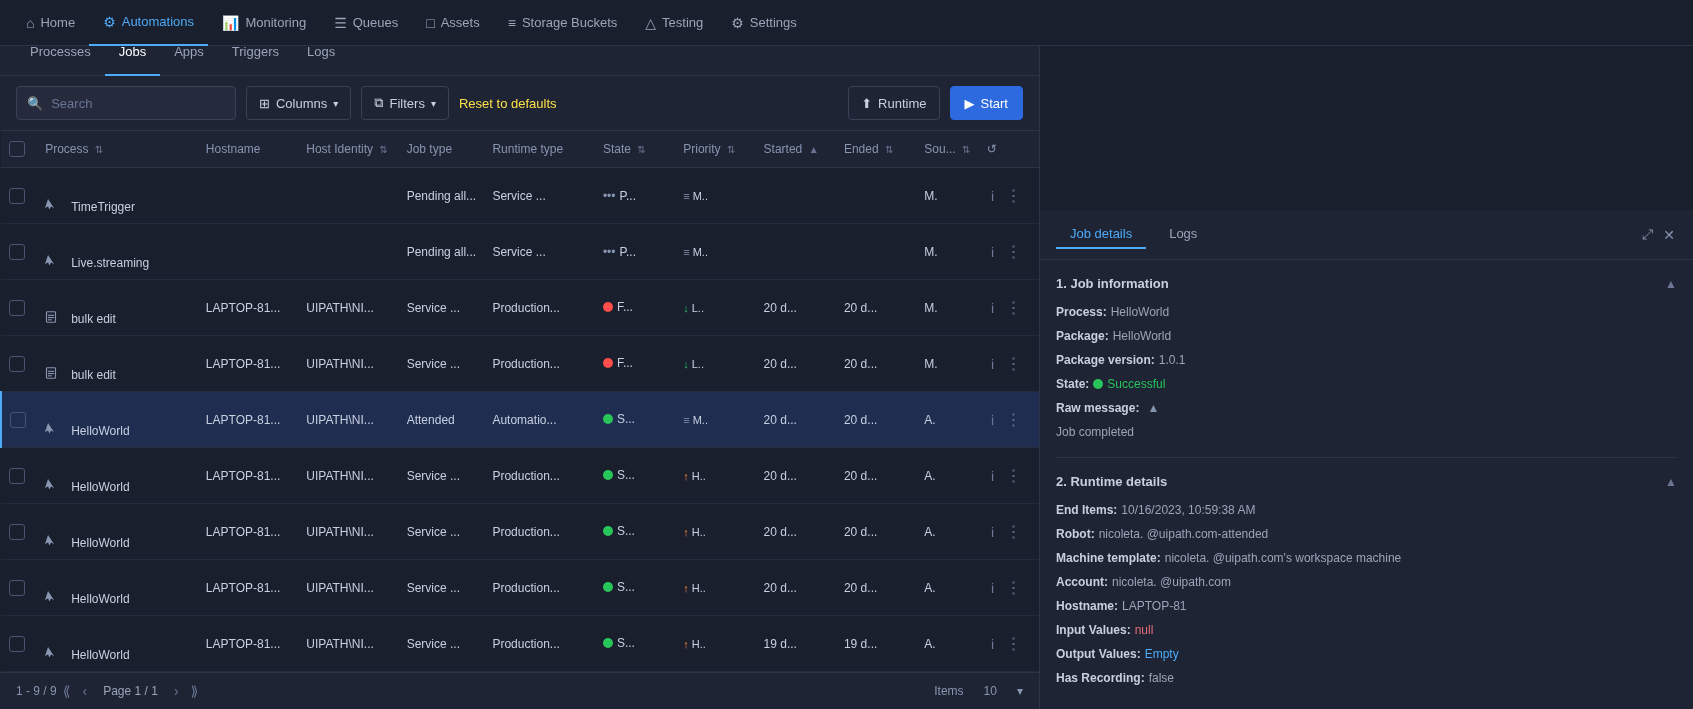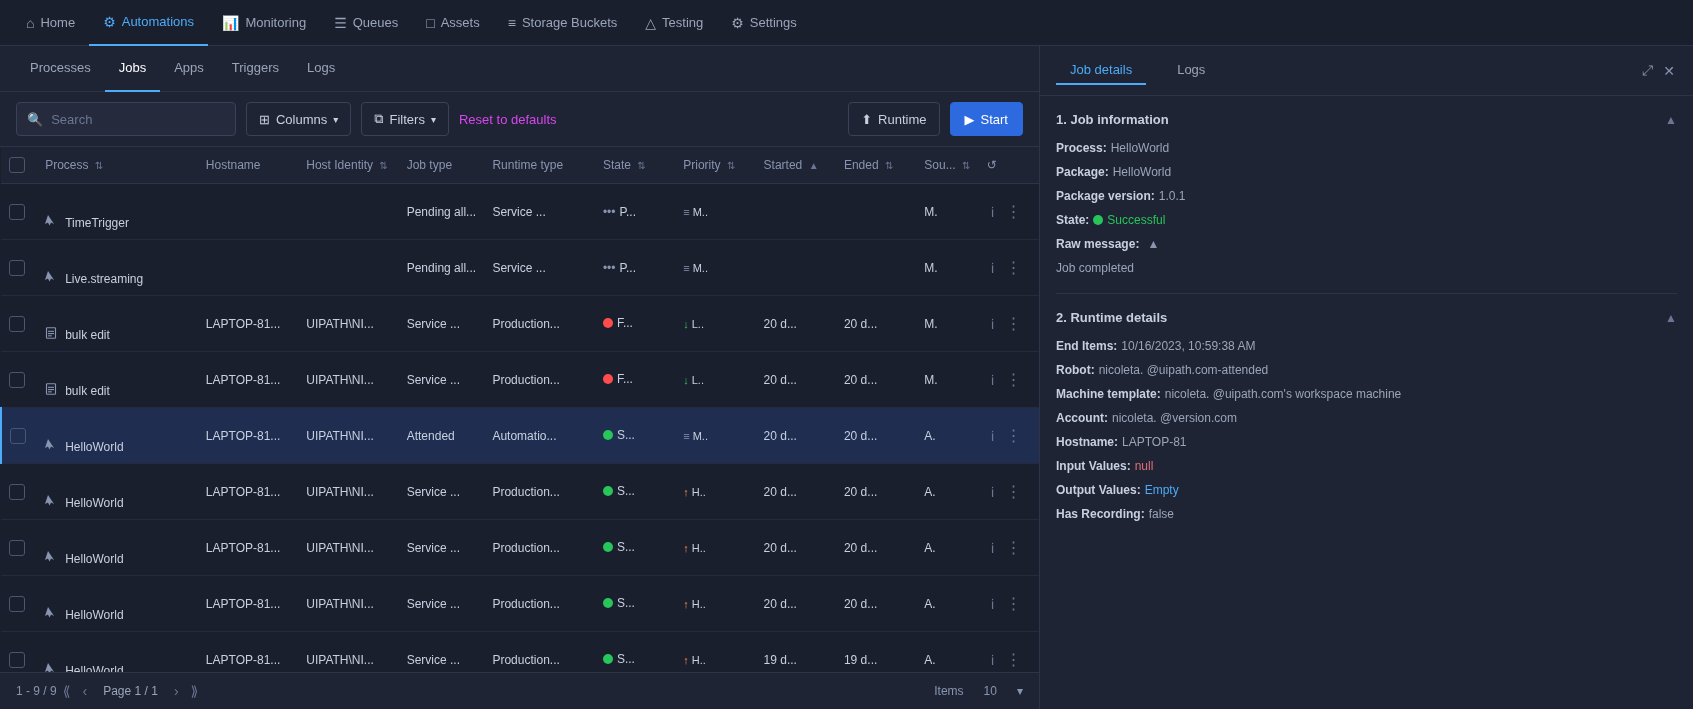--- a/index.html
+++ b/index.html
@@ -36,20 +36,21 @@
       white-space: nowrap;
     }
     .nav-item.active { color: #4dabf7; border-bottom: 2px solid #4dabf7; }
     .nav-icon { font-size: 14px; }
 
     
     .main-area {
       display: flex;
       flex: 1;
       overflow: hidden;
+      align-items: flex-end;
     }
 
     
     .left-panel {
       width: 1040px;
       display: flex;
       flex-direction: column;
       border-right: 1px solid #2d3448;
       flex-shrink: 0;
     }
@@ -128,21 +129,21 @@
       background: #2d6ae0;
       border: 1px solid #2d6ae0;
       border-radius: 4px;
       color: #fff;
       cursor: pointer;
       font-size: 13px;
     }
     .btn-link {
       background: transparent;
       border: none;
-      color: #d946ef;
+      color: #fde047;
       cursor: pointer;
       font-size: 13px;
     }
     .spacer { flex: 1; }
 
     
     .table-container {
       flex: 1;
       overflow-y: auto;
     }
@@ -197,21 +198,21 @@
       height: 16px;
       border: 1px solid #4a5570;
       border-radius: 3px;
       background: transparent;
       cursor: pointer;
     }
 
     .process-name {
       display: flex;
       align-items: center;
-      gap: 8px;
+      gap: 14px;
       margin-top: 22px;
     }
 
     .state-badge {
       display: inline-flex;
       align-items: center;
       gap: 4px;
       font-size: 12px;
     }
     .state-dot {
@@ -292,21 +293,21 @@
     .right-panel-header {
       display: flex;
       align-items: center;
       justify-content: space-between;
       padding: 10px 16px;
       border-bottom: 1px solid #2d3448;
       flex-shrink: 0;
     }
     .panel-tabs {
       display: flex;
-      gap: 17px;
+      gap: 9px;
     }
     .panel-tab {
       padding: 6px 14px;
       cursor: pointer;
       color: #9aa5b8;
       font-size: 13px;
       border-bottom: 2px solid transparent;
     }
     .panel-tab.active { color: #4dabf7; border-bottom: 2px solid #4dabf7; }
     .panel-actions {
@@ -927,21 +928,21 @@
       <div class="info-row">
         <span class="info-label">Robot:</span>
         <span class="info-value">nicoleta.           @uipath.com-attended</span>
       </div>
       <div class="info-row">
         <span class="info-label">Machine template:</span>
         <span class="info-value" style="white-space:normal; word-break:break-all;">nicoleta.           @uipath.com's workspace machine</span>
       </div>
       <div class="info-row">
         <span class="info-label">Account:</span>
-        <span class="info-value">nicoleta.           @version.com</span>
+        <span class="info-value">nicoleta.           @uipath.com</span>
       </div>
       <div class="info-row">
         <span class="info-label">Hostname:</span>
         <span class="info-value">LAPTOP-81</span>
       </div>
       <div class="info-row">
         <span class="info-label">Input Values:</span>
         <span class="info-value null-val">null</span>
       </div>
       <div class="info-row">

